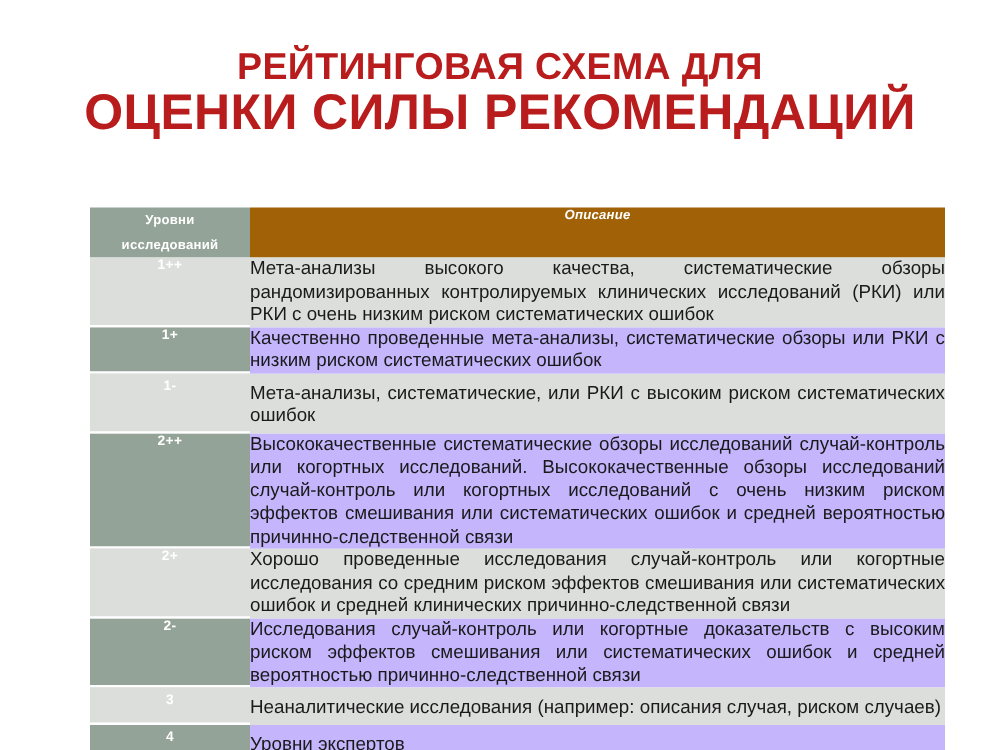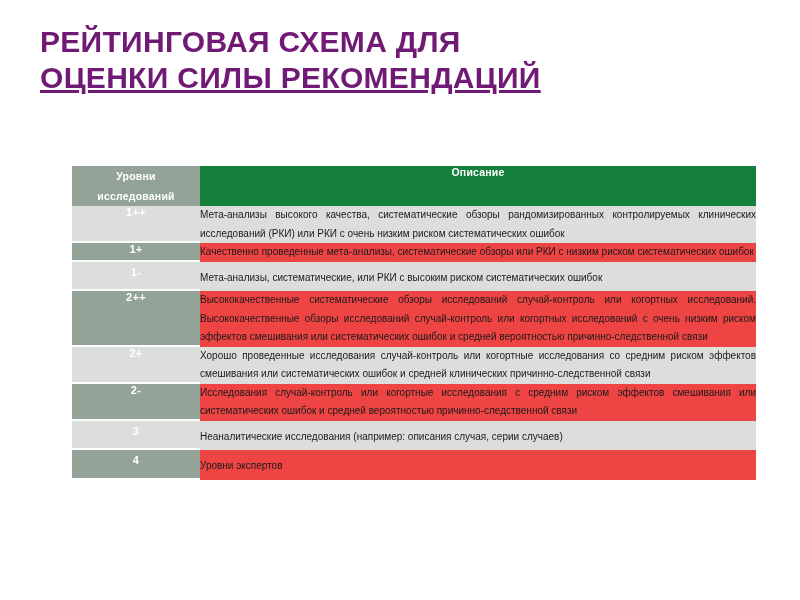--- a/index.html
+++ b/index.html
@@ -18,32 +18,32 @@
     position: relative;
     width: 800px;
     height: 600px;
     box-sizing: border-box;
   }
 
   
   .slide-title {
     position: absolute;
     left: 40px;
-    top: 24px;
+    top: 36px;
     width: 720px;
-    text-align: left;
-    color: #701a75;
+    text-align: center;
+    color: #b91c1c;
     font-size: 30px;
     line-height: 36px;
     font-weight: bold;
     letter-spacing: 0.3px;
     text-transform: uppercase;
   }
   .slide-title .tline { display: block; white-space: nowrap; }
-  .slide-title .tline.l2 { font-size: 30px; text-decoration: underline; }
+  .slide-title .tline.l2 { font-size: 40px; }
 
   
   .rating-table {
     position: absolute;
     left: 72px;
     top: 138px;
     width: 684px;
     border-collapse: separate;
     border-spacing: 0;
     table-layout: fixed;
@@ -67,53 +67,54 @@
     font-size: 10.5px;
     font-weight: bold;
     line-height: 20px;
     text-align: center;
     padding: 15px 6px 17px 6px;
     letter-spacing: 0.2px;
   }
   .th-level .l { display: block; }
 
   .th-desc {
-    background: #15803d;
+    background: #a16207;
     color: #ffffff;
     font-size: 10.5px;
     font-weight: bold;
     text-align: center;
     vertical-align: middle;
     letter-spacing: 0.2px;
     padding: 6px 10px;
+    font-style: italic;
   }
 
   
   .td-level {
     color: #ffffff;
     font-size: 11px;
     font-weight: bold;
     text-align: center;
     padding: 7px 6px 6px 6px;
     letter-spacing: 0.3px;
   }
   .td-level.green { background: #94a398; }
   .td-level.gray  { background: #dcdedc; }
 
   
   .td-desc {
     color: #1a1a1a;
-    font-size: 10px;
+    font-size: 15px;
     line-height: 18.5px;
     text-align: justify;
     text-justify: inter-word;
     padding: 5px 10px 6px 10px;
     border-bottom: 2px solid #ffffff;
   }
-  .td-desc.white { background: #ef4444; }
+  .td-desc.white { background: #c4b5fd; }
   .td-desc.gray  { background: #dcdedc; }
 
   .row-sep .td-level { border-bottom: 2px solid #ffffff; }
 
   
   tr.compact .td-level { padding-top: 4px; padding-bottom: 3px; }
   tr.compact .td-desc  { padding-top: 7px; padding-bottom: 4px; }
 </style>
 </head>
 <body>
@@ -155,25 +156,25 @@
         <tr class="row-sep">
           <td class="td-level green">2++</td>
           <td class="td-desc white">Высококачественные систематические обзоры исследований случай-контроль или когортных исследований. Высококачественные обзоры исследований случай-контроль или когортных исследований с очень низким риском эффектов смешивания или систематических ошибок и средней вероятностью причинно-следственной связи</td>
         </tr>
         <tr class="row-sep">
           <td class="td-level gray">2+</td>
           <td class="td-desc gray">Хорошо проведенные исследования случай-контроль или когортные исследования со средним риском эффектов смешивания или систематических ошибок и средней клинических причинно-следственной связи</td>
         </tr>
         <tr class="row-sep">
           <td class="td-level green">2-</td>
-          <td class="td-desc white">Исследования случай-контроль или когортные исследования с средним риском эффектов смешивания или систематических ошибок и средней вероятностью причинно-следственной связи</td>
+          <td class="td-desc white">Исследования случай-контроль или когортные доказательств с высоким риском эффектов смешивания или систематических ошибок и средней вероятностью причинно-следственной связи</td>
         </tr>
         <tr class="row-sep compact">
           <td class="td-level gray">3</td>
-          <td class="td-desc gray">Неаналитические исследования (например: описания случая, серии случаев)</td>
+          <td class="td-desc gray">Неаналитические исследования (например: описания случая, риском случаев)</td>
         </tr>
         <tr class="row-sep compact">
           <td class="td-level green">4</td>
           <td class="td-desc white">Уровни экспертов</td>
         </tr>
       </tbody>
   </table>
 
 </div>
 

